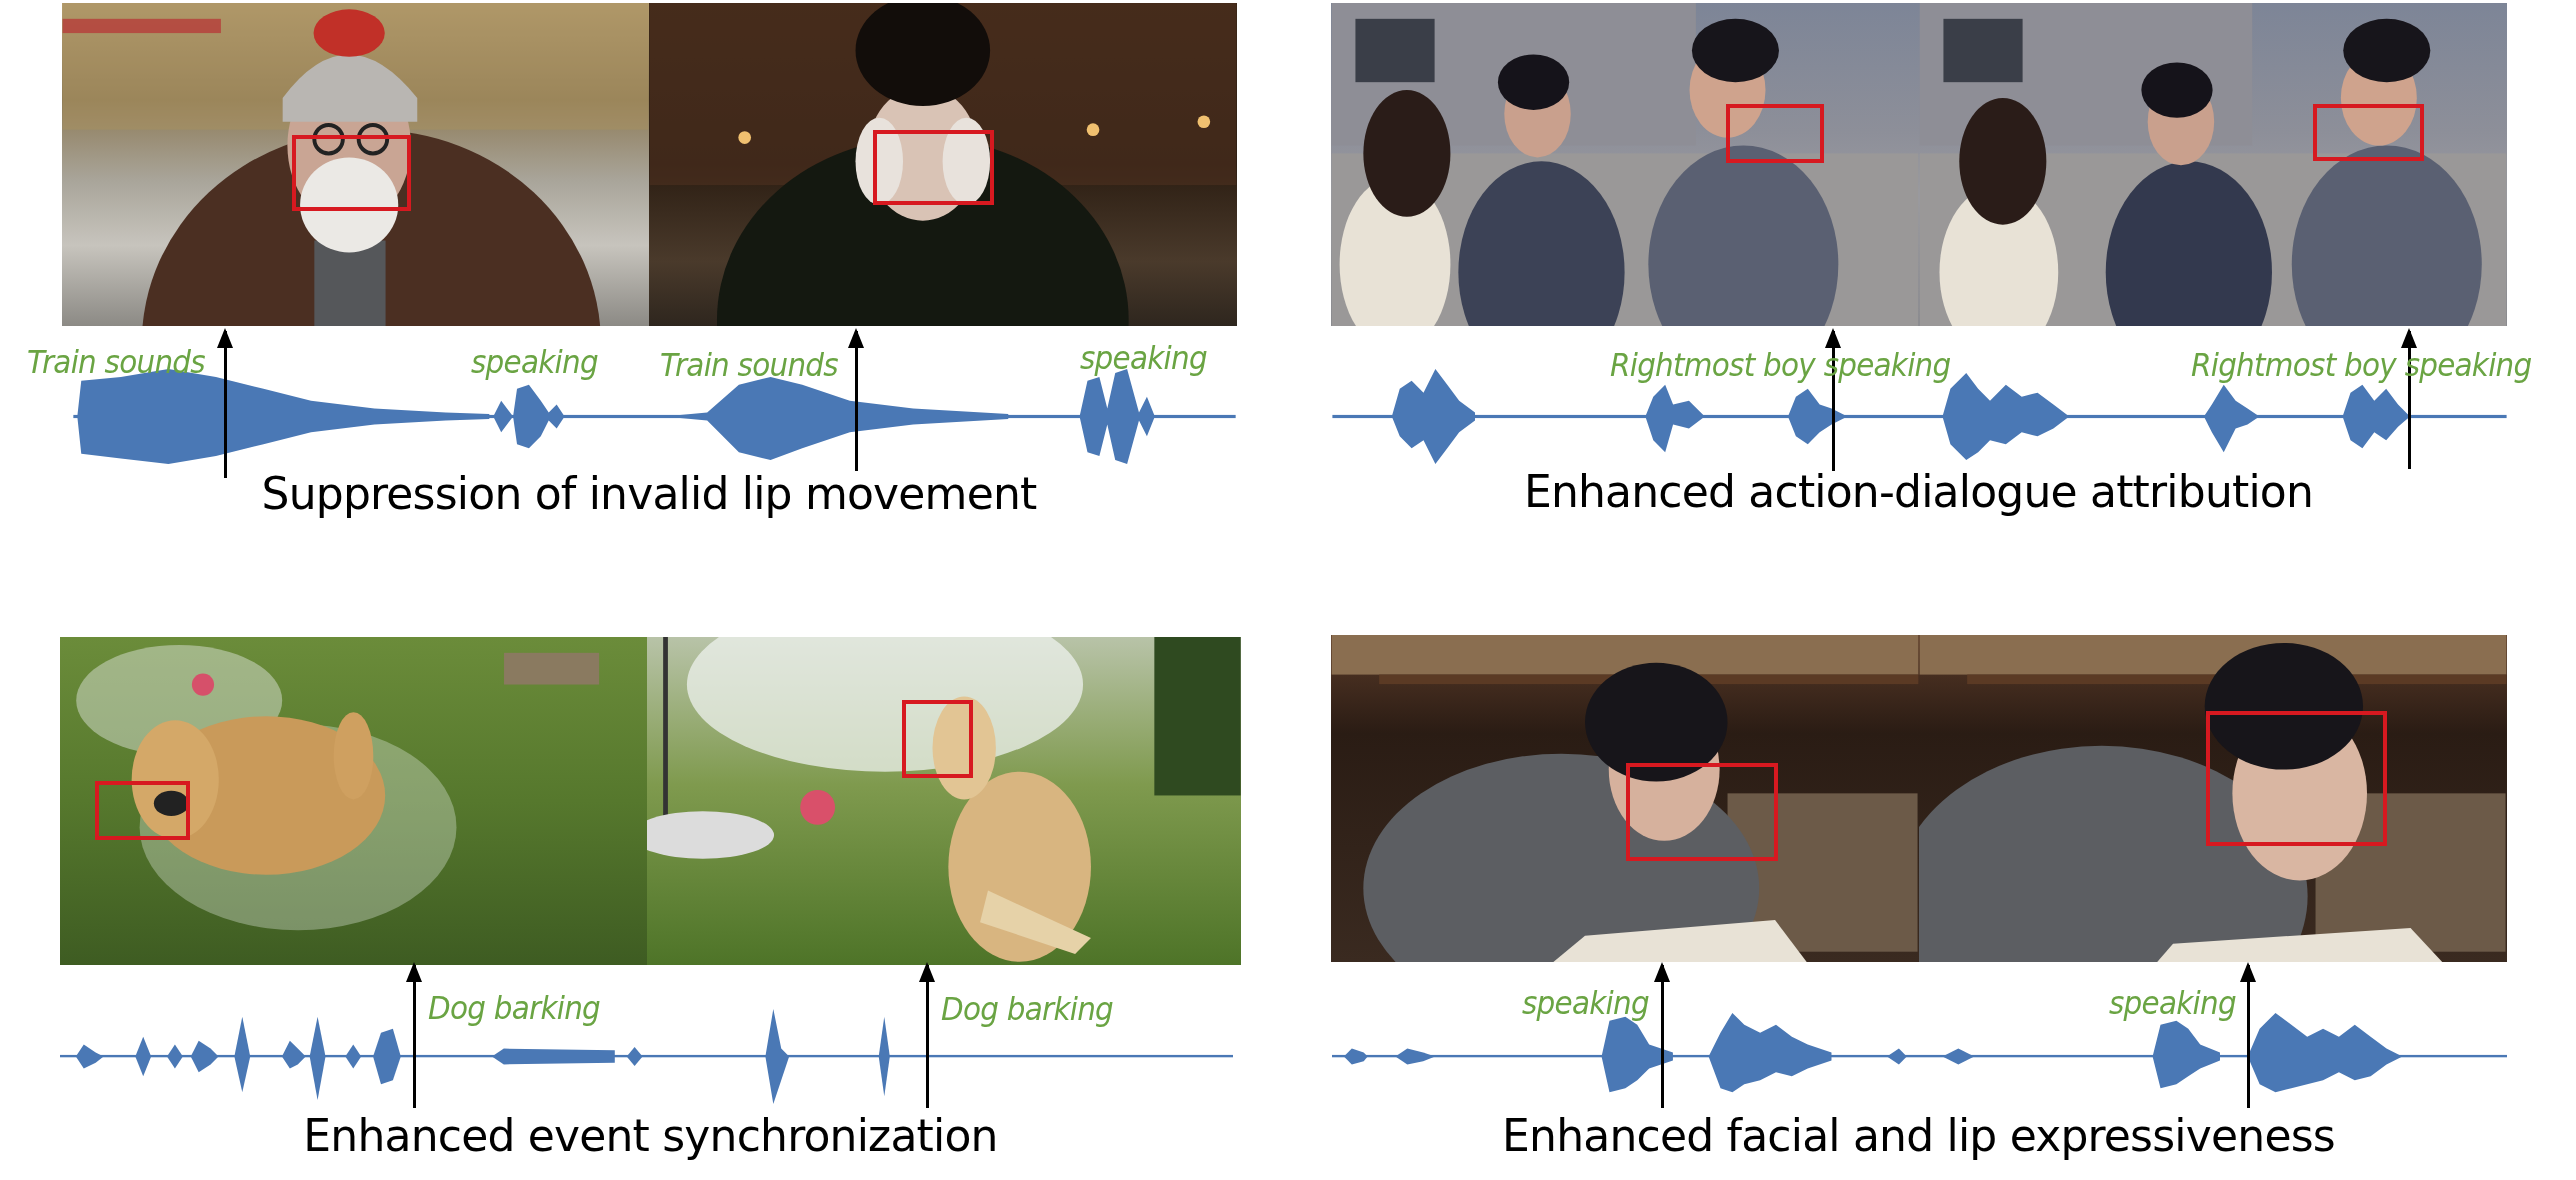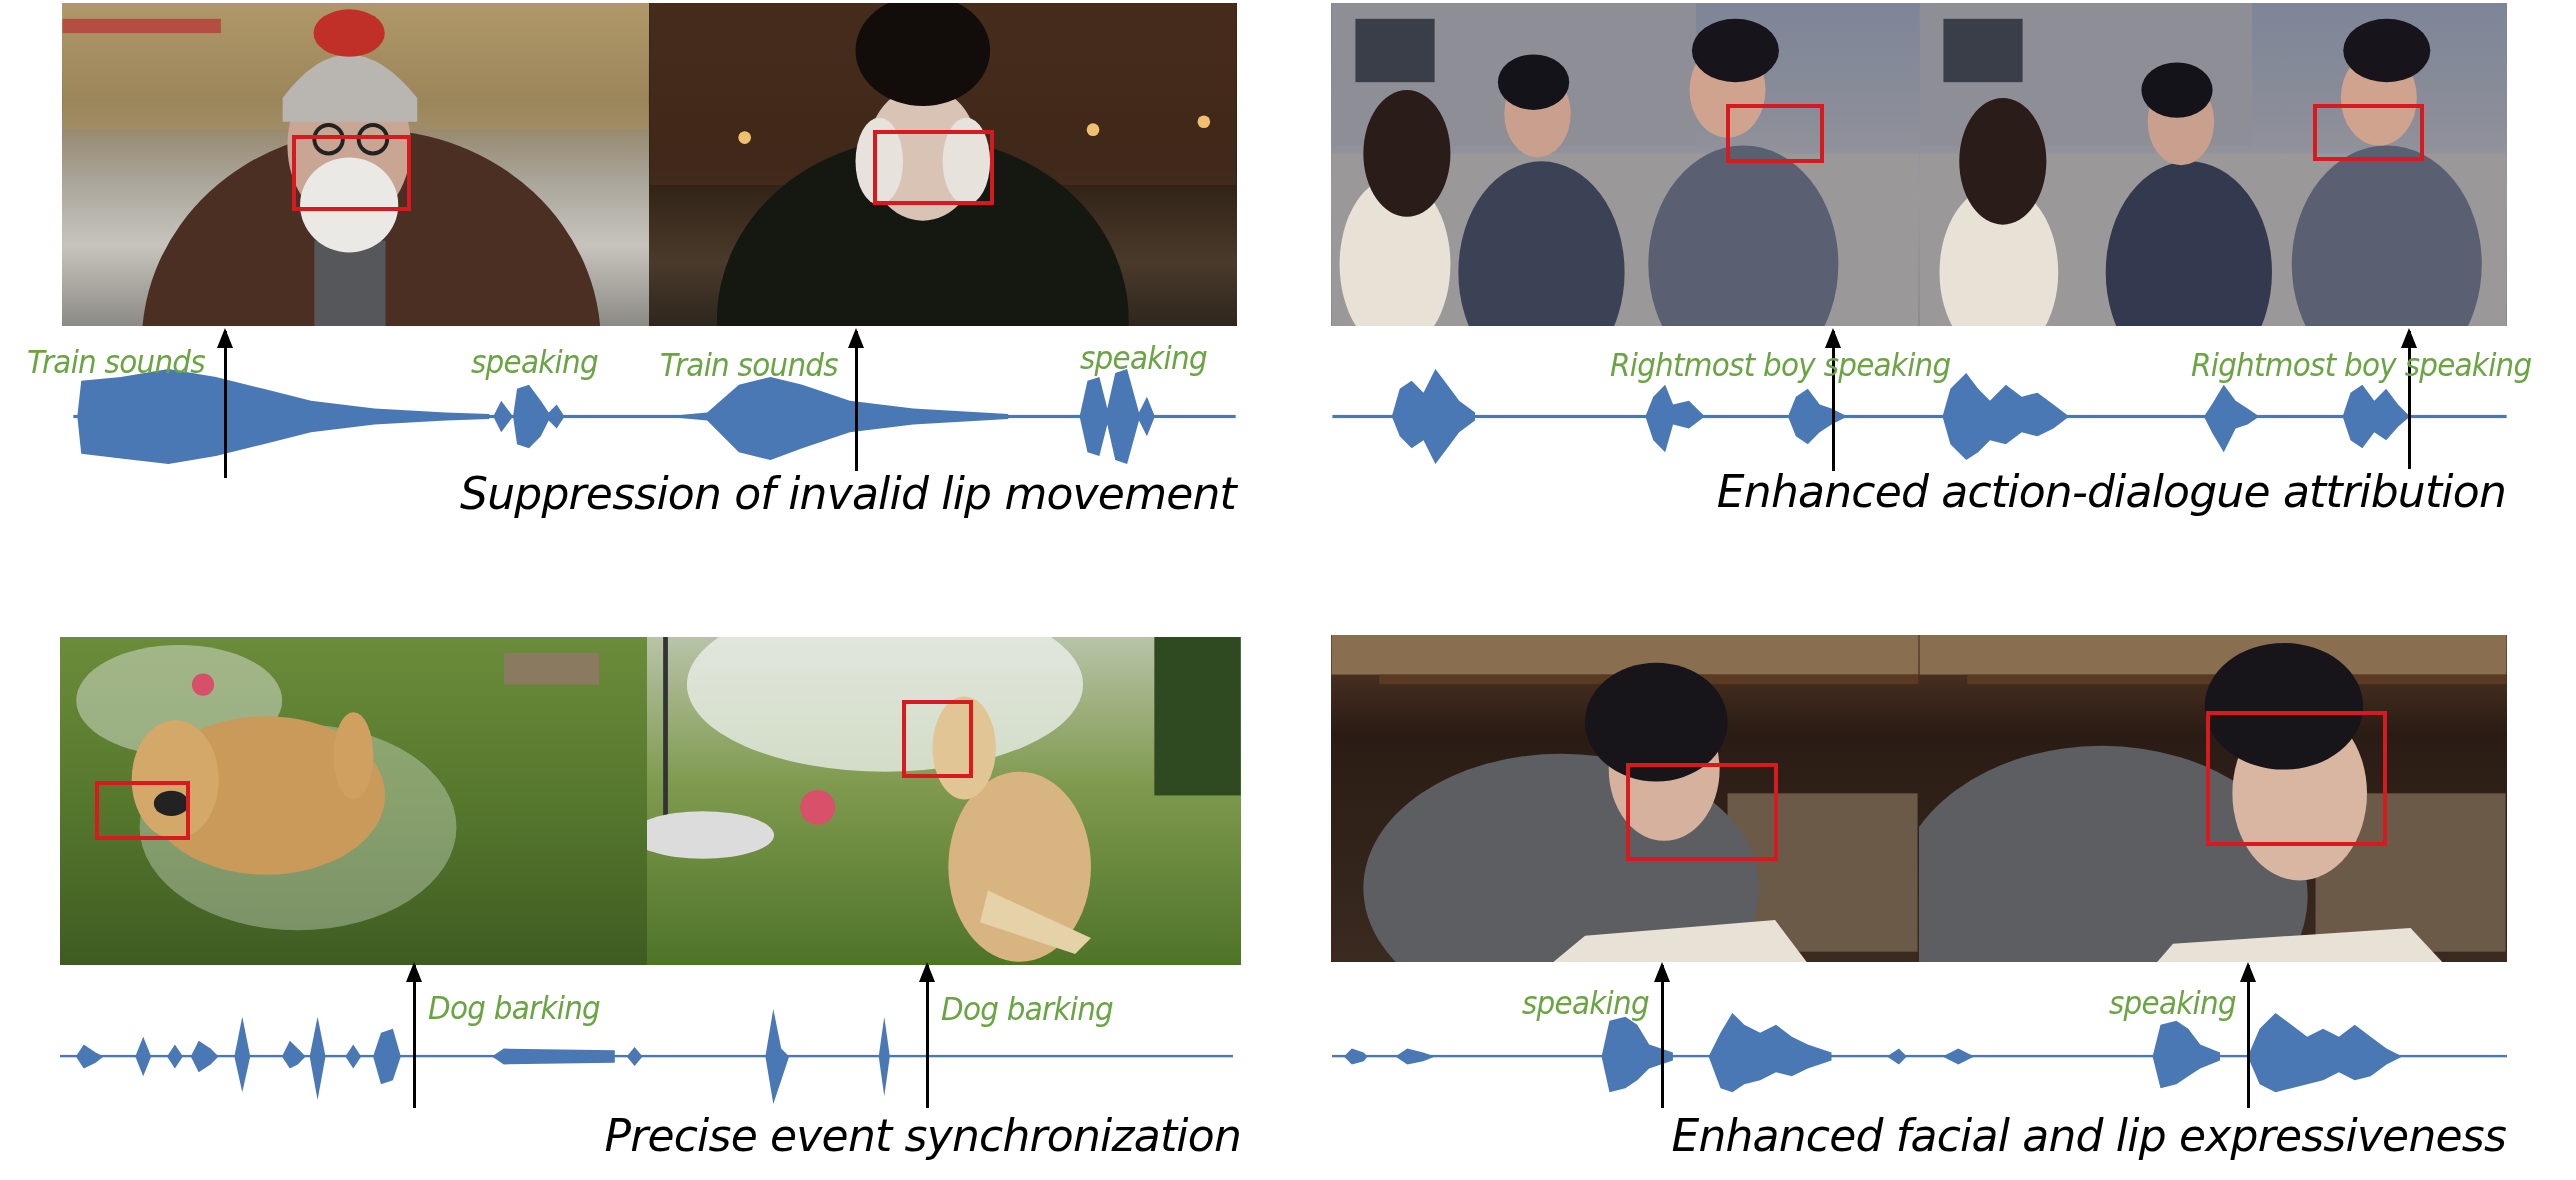--- a/index.html
+++ b/index.html
@@ -4,21 +4,21 @@
 <style>
   html,body{margin:0;padding:0;background:#ffffff;}
   body{width:2576px;height:1181px;position:relative;overflow:hidden;font-family:"DejaVu Sans","Liberation Sans",sans-serif;}
   .panel{position:absolute;}
   .frame{position:absolute;overflow:hidden;}
   .bbox{position:absolute;border:4px solid #d71920;box-sizing:border-box;}
   .wave{position:absolute;}
   .arrow{position:absolute;width:3.2px;background:#000;}
   .arrow::before{content:"";position:absolute;left:-7.1px;top:-3.2px;border-left:8.7px solid transparent;border-right:8.7px solid transparent;border-bottom:20.6px solid #000;}
   .lbl{position:absolute;color:#6aa443;font-style:italic;font-size:32px;white-space:nowrap;letter-spacing:-0.8px;transform:scaleX(0.92);transform-origin:left center;}
-  .caption{position:absolute;font-style:italic;font-size:44px;color:#000;white-space:nowrap;text-align:right;letter-spacing:-0.8px;}
+  .caption{position:absolute;font-size:44px;color:#000;white-space:nowrap;text-align:center;letter-spacing:-0.8px;}
   svg{display:block;}
 </style>
 </head>
 <body>
 
 <div class="panel">
   <div class="frame" style="left:62px;top:3.2px;width:587px;height:323px;background:linear-gradient(180deg,#b9a174 0%,#8d7a56 30%,#a9a59a 55%,#c7c4bd 75%,#8c8a85 100%);">
     <svg width="587" height="323" viewBox="0 0 740 408">
       <rect x="0" y="0" width="740" height="160" fill="#a88f5e" opacity="0.55"></rect>
       <rect x="0" y="20" width="200" height="18" fill="#b63c3a" opacity="0.8"></rect>
@@ -161,21 +161,21 @@
       <polygon points="545,70 560,60 700,62 700,78 560,80"></polygon>
       <polygon points="715,70 725,58 735,70 725,82"></polygon>
       <polygon points="890,70 900,10 910,60 920,70 910,100 900,130"></polygon>
       <polygon points="1033,70 1040,20 1047,70 1040,120"></polygon>
     </g>
   </svg>
   <div class="arrow" style="left:413px;top:965px;height:143px;"></div>
   <div class="arrow" style="left:926px;top:965px;height:143px;"></div>
   <div class="lbl" style="left:428px;top:989px;">Dog barking</div>
   <div class="lbl" style="left:941px;top:990px;">Dog barking</div>
-  <div class="caption" style="left:60px;width:1181px;top:1110px;">Precise event synchronization</div>
+  <div class="caption" style="left:60px;width:1181px;top:1110px;">Enhanced event synchronization</div>
 </div>
 
 <div class="panel">
   <div class="frame" style="left:1331px;top:635px;width:588px;height:327px;background:linear-gradient(180deg,#5a3a28 0%,#2a1c14 30%,#3a2a20 100%);">
     <svg width="588" height="327" viewBox="0 0 741 413">
       <rect x="0" y="0" width="741" height="50" fill="#8a6e50"></rect>
       <rect x="60" y="50" width="681" height="12" fill="#5b3a24"></rect>
       <rect x="500" y="200" width="240" height="200" fill="#6c5a48"></rect>
       <ellipse cx="290" cy="320" rx="250" ry="170" fill="#5c5e62"></ellipse>
       <ellipse cx="420" cy="170" rx="70" ry="90" fill="#d6b19d"></ellipse>

